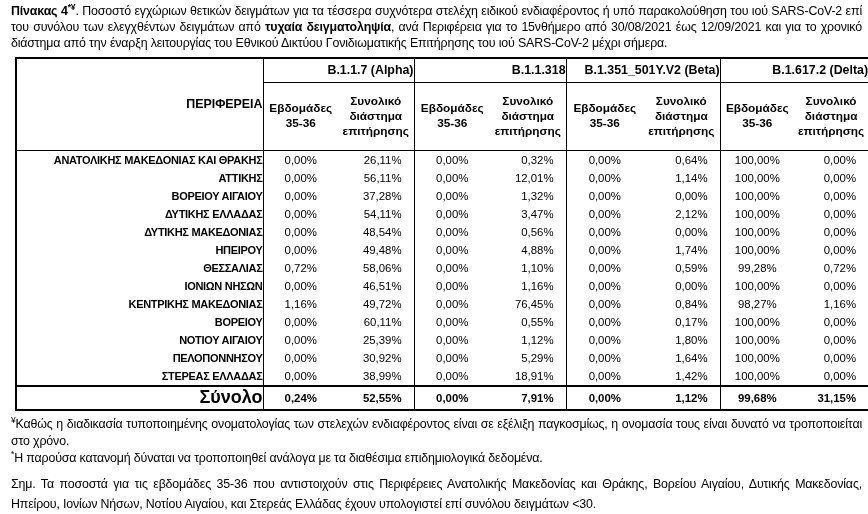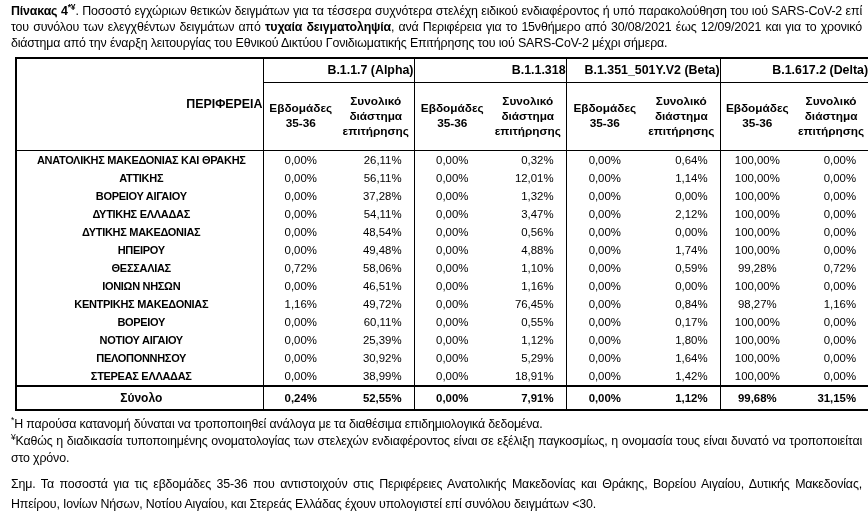--- a/index.html
+++ b/index.html
@@ -56,34 +56,34 @@
     border-bottom: 1.6px solid #000;
   }
   .group-start { border-left: 1.5px solid #000; }
 
   
   tbody td { height: 18px; font-size: 11.4px; vertical-align: middle; }
   td.region {
     font-weight: bold;
     font-size: 11px;
     letter-spacing: -0.3px;
-    text-align: center;
+    text-align: right;
     padding-left: 3px;
     border-right: 1.5px solid #000;
   }
   td.weeks  { text-align: center; }
   td.period { text-align: right; padding-right: 12px; }
 
   
   .total-row td {
     height: 22px;
     font-weight: bold;
     border-top: 2px solid #000;
   }
-  .total-row td.region { font-size: 12px; letter-spacing: 0; }
+  .total-row td.region { font-size: 18px; letter-spacing: 0; }
 
   
   .footnotes { margin-top: 5px; }
   .footnote {
     margin: 0;
     font-size: 12.4px;
     line-height: 17.3px;
     letter-spacing: -0.15px;
     text-align: justify;
   }
@@ -281,18 +281,18 @@
         <td class="val period">7,91%</td>
         <td class="val weeks group-start">0,00%</td>
         <td class="val period">1,12%</td>
         <td class="val weeks group-start">99,68%</td>
         <td class="val period">31,15%</td>
       </tr>
     </tbody>
   </table>
 
   <div class="footnotes">
+    <p class="footnote"><sup>¥</sup><span>Καθώς η διαδικασία τυποποιημένης ονοματολογίας των στελεχών ενδιαφέροντος είναι σε εξέλιξη παγκοσμίως, η ονομασία τους είναι δυνατό να τροποποιείται στο χρόνο.</span></p>
     <p class="footnote"><sup>*</sup><span>Η παρούσα κατανομή δύναται να τροποποιηθεί ανάλογα με τα διαθέσιμα επιδημιολογικά δεδομένα.</span></p>
-    <p class="footnote"><sup>¥</sup><span>Καθώς η διαδικασία τυποποιημένης ονοματολογίας των στελεχών ενδιαφέροντος είναι σε εξέλιξη παγκοσμίως, η ονομασία τους είναι δυνατό να τροποποιείται στο χρόνο.</span></p>
     <p class="footnote note"><span>Σημ. Τα ποσοστά για τις εβδομάδες 35-36 που αντιστοιχούν στις Περιφέρειες Ανατολικής Μακεδονίας και Θράκης, Βορείου Αιγαίου, Δυτικής Μακεδονίας, Ηπείρου, Ιονίων Νήσων, Νοτίου Αιγαίου, και Στερεάς Ελλάδας έχουν υπολογιστεί επί συνόλου δειγμάτων &lt;30.</span></p>
   </div>
 
 </div>
 
 </body></html>

